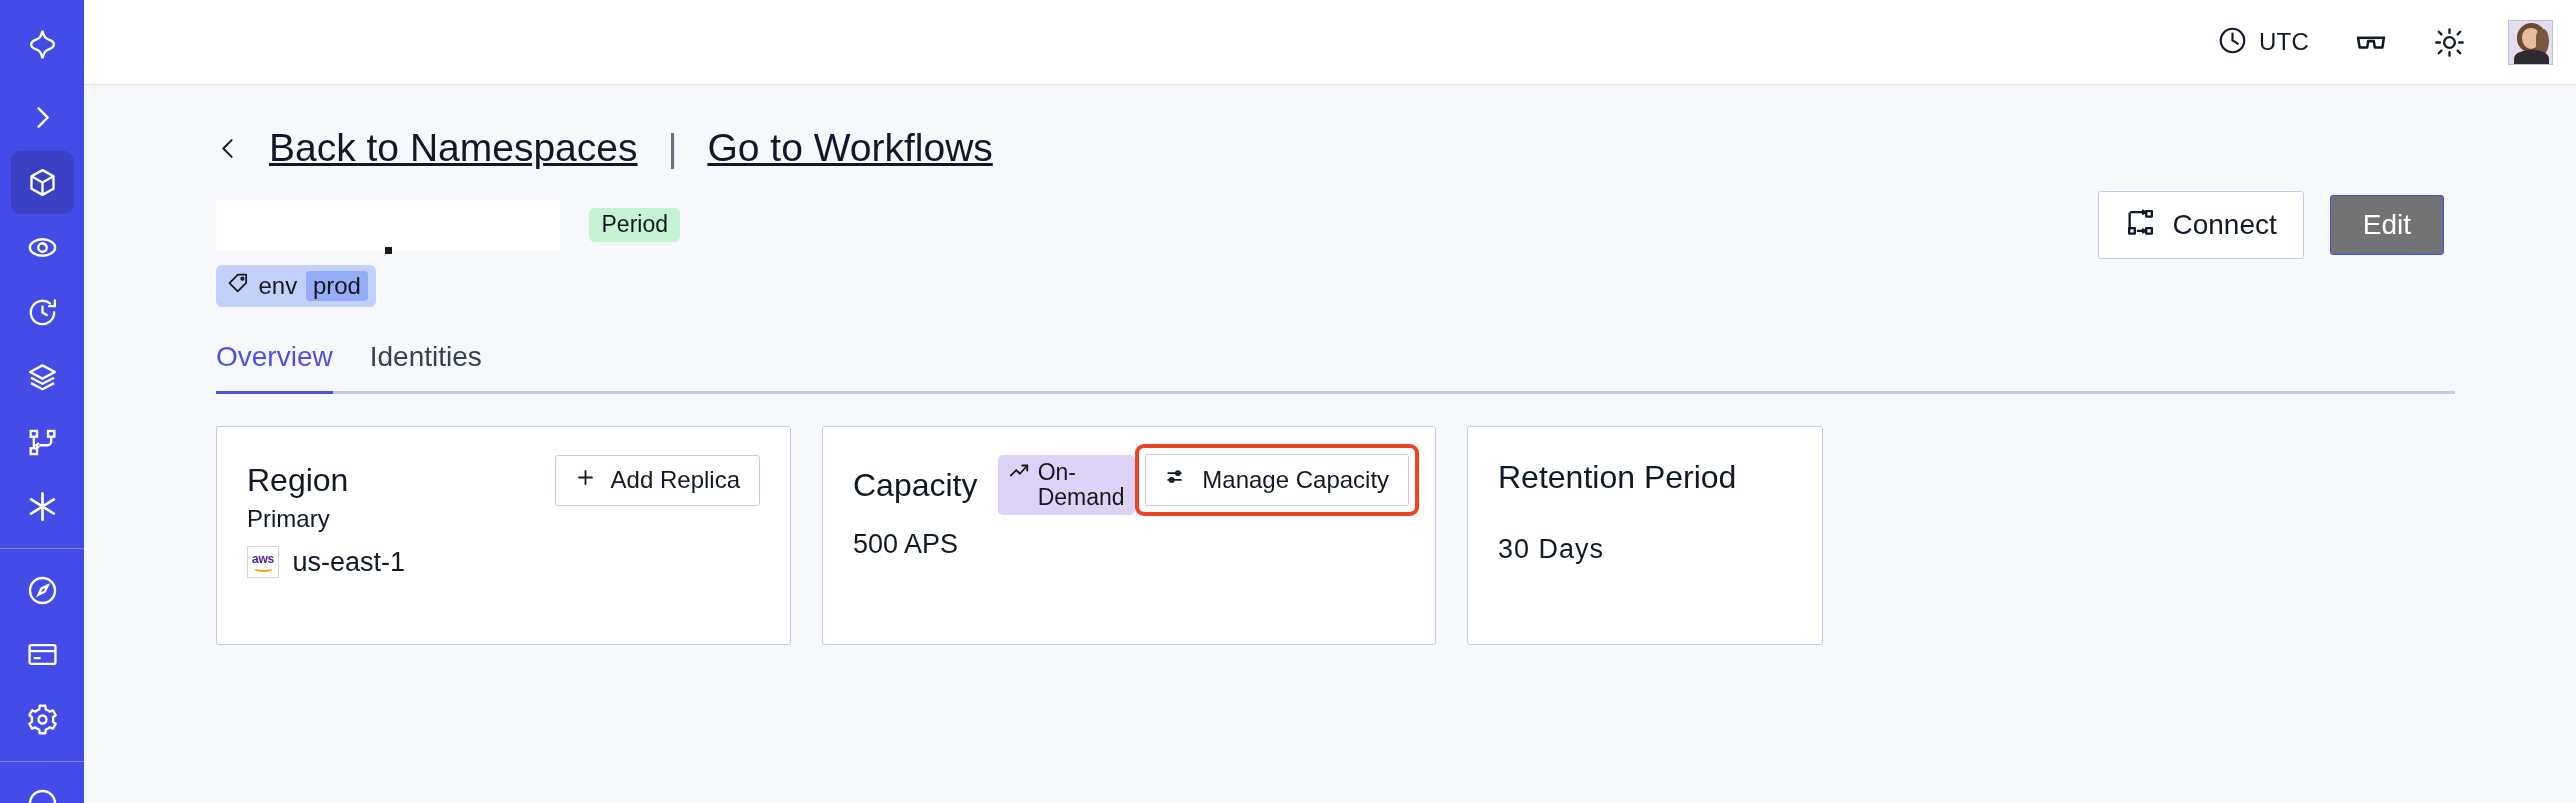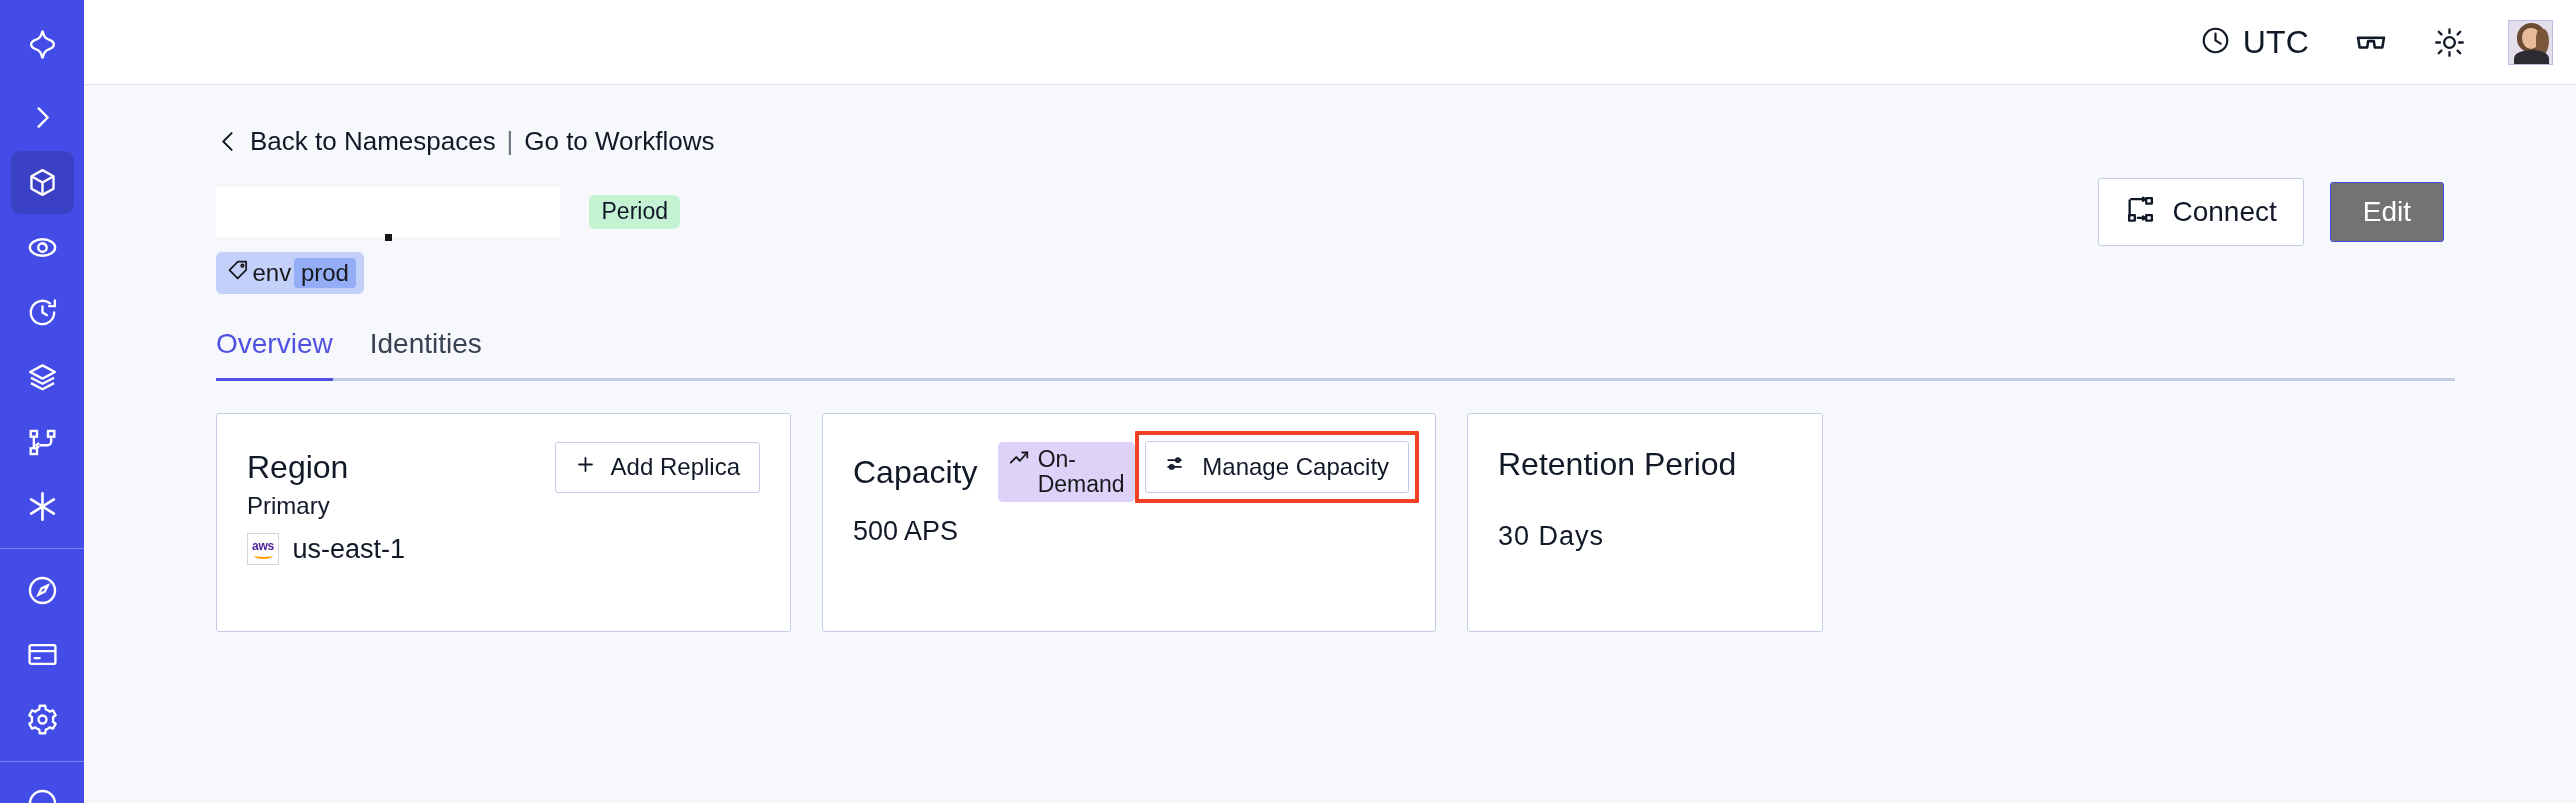--- a/index.html
+++ b/index.html
@@ -45,21 +45,21 @@
     background: #ffffff;
     border-bottom: 1px solid #dfe3ee;
     display: flex; align-items: center; justify-content: flex-end;
     padding-right: 23px;
   }
   .topbar-item {
     display: flex; align-items: center; gap: 11.5px;
     margin-left: 44px;
     color: #18181b;
   }
-  .tz-label { font-size: 32px; letter-spacing: 0.2px; color: #111827; }
+  .tz-label { font-size: 24px; letter-spacing: 0.2px; color: #111827; }
   .avatar {
     width: 45px; height: 45px; margin-left: 42px;
     border: 1.9px solid #b9c0e8;
     background: #e4ddeb;
     position: relative; overflow: hidden;
     flex: 0 0 auto;
   }
   .avatar .hair {
     position: absolute; left: 7.7px; top: 2.9px; width: 29px; height: 29px;
     background: #6b4a33; border-radius: 50% 50% 45% 45%;
@@ -74,23 +74,23 @@
   }
   .avatar .body {
     position: absolute; left: 4.8px; bottom: -5.8px; width: 35px; height: 19px;
     background: #2b2b31; border-radius: 46% 46% 0 0;
   }
 
   
   .content { flex: 1 1 auto; padding: 0 0 0 0; position: relative; overflow: hidden; }
 
   .breadcrumb {
-    display: flex; align-items: center; gap: 9px;
+    display: flex; align-items: center; gap: 28px;
     margin: 41px 0 0 132px;
-    color: #111827; font-size: 26px;
+    color: #111827; font-size: 39px; text-decoration: underline;
   }
   .breadcrumb .chev { display: flex; align-items: center; }
   .crumb-sep { color: #6b7280; font-weight: 300; padding: 0 1.9px; }
 
   .title-row {
     display: flex; align-items: center;
     margin: 30px 132px 0 132px;
     height: 50px;
   }
   .title-redact {
@@ -115,21 +115,21 @@
     padding: 15.3px 26px; border-radius: 2.9px; cursor: pointer;
     white-space: nowrap;
   }
   .btn-primary {
     background: #737373; color: #ffffff; border-color: #444ce7;
     padding: 15.3px 32px;
   }
 
   .tag-row { margin: 15.3px 0 0 132px; display: flex; }
   .tag-pill {
-    display: inline-flex; align-items: center; gap: 3px;
+    display: inline-flex; align-items: center; gap: 9px;
     background: #c3d0fa; border-radius: 5.8px;
     padding: 5.8px 8.6px 5.8px 10.5px; font-size: 24px; color: #18181b;
   }
   .tag-val { background: #93aef7; border-radius: 3.8px; padding: 1px 6.7px; }
 
   .tabs-wrap { margin: 35px 0 0 0; padding: 0 121px 0 132px; }
   .tabs { display: flex; gap: 37px; }
   .tab {
     font-size: 28px; color: #374151; padding-bottom: 18px;
     border-bottom: 3.8px solid transparent; cursor: pointer; line-height: 1.1;
@@ -158,21 +158,21 @@
     background: #ddd3f8; color: #18181b;
     font-size: 23px; padding: 4.8px 10.5px; border-radius: 4.8px; line-height: 1.1;
   }
   .card-action { margin-left: auto; }
   .card-btn {
     display: inline-flex; align-items: center; gap: 14.4px;
     font-size: 24px; border: 1px solid #c3cbe6; background: #fff; color: #111827;
     padding: 10.5px 19px; border-radius: 2.9px; cursor: pointer; white-space: nowrap;
   }
   .highlight-box {
-    border: 4.8px solid #ef4123; border-radius: 1px; padding: 5.8px;
+    border: 4.8px solid #ef4123; border-radius: 9px; padding: 5.8px;
     display: inline-block; margin-top: -10.5px; margin-right: -5.8px; text-decoration: underline;
   }
   .card-label { font-size: 24px; color: #111827; line-height: 1.1; }
   .card-value { font-size: 27px; color: #111827; margin-top: 14.4px; display: flex; align-items: center; gap: 13.4px; line-height: 1.1; }
   .card.retention .card-value { margin-top: 36px; letter-spacing: 1px; }
 
   .aws-logo {
     width: 32px; height: 32px; border: 1px solid #d6d6d6; background: #fff;
     display: inline-flex; flex-direction: column; align-items: center; justify-content: center;
     flex: 0 0 auto; position: relative;

